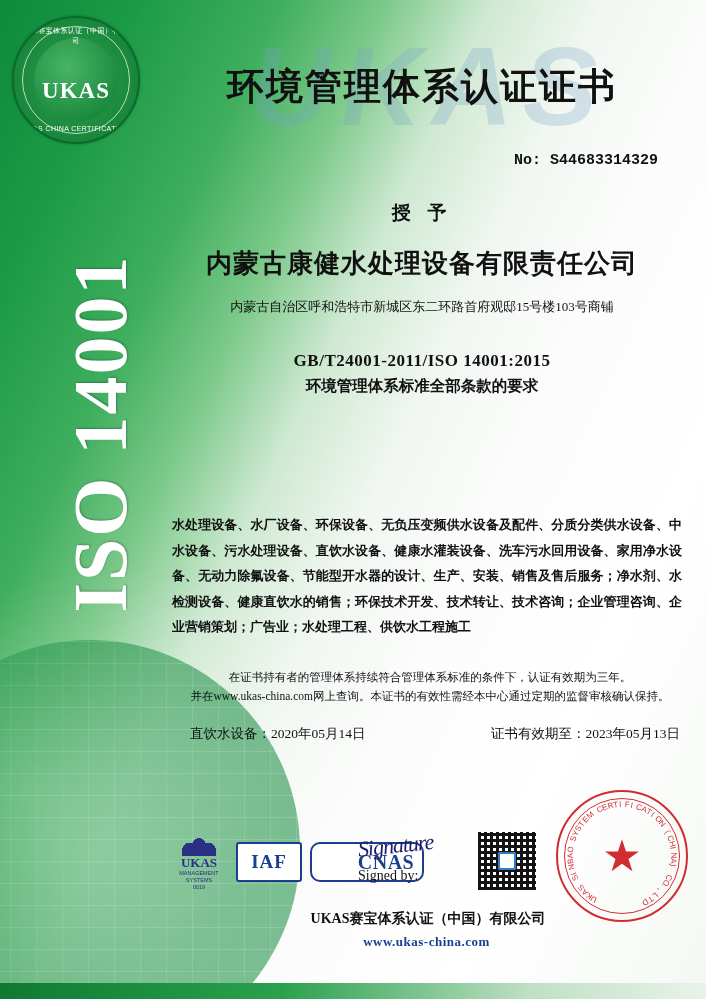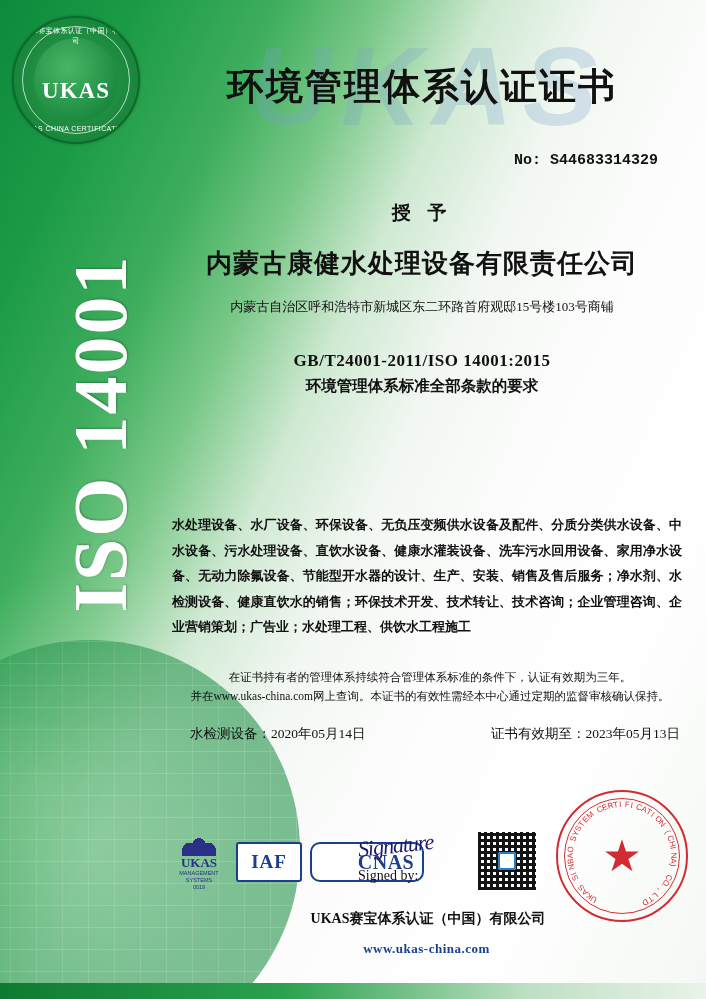--- a/index.html
+++ b/index.html
@@ -189,21 +189,21 @@
   .seal-text span{
     position:absolute;left:50%;top:50%;transform-origin:0 0;white-space:nowrap;
   }
 
   .footer1{
     position:absolute;left:150px;right:0;top:910px;text-align:center;
     font-family:"Liberation Serif",serif;font-weight:bold;font-size:14px;color:#111;
   }
   .footer2{
     position:absolute;left:147px;right:0;top:934px;text-align:center;
-    font-family:"Liberation Serif",serif;font-weight:bold;font-size:13px;color:#1a3f8f;letter-spacing:.5px;margin-top:7px;
+    font-family:"Liberation Serif",serif;font-weight:bold;font-size:13px;color:#1a3f8f;letter-spacing:.5px;
   }
   .bottom-band{
     position:absolute;left:0;bottom:0;width:706px;height:16px;
     background:linear-gradient(90deg,#0e7a31 0%, #2aa14e 40%, #bfe0c4 75%, #e9f3ea 100%);
   }
 </style>
 </head>
 <body>
 
 <div class="cert">
@@ -244,21 +244,21 @@
 
     <div class="scope-body">水处理设备、水厂设备、环保设备、无负压变频供水设备及配件、分质分类供水设备、中水设备、污水处理设备、直饮水设备、健康水灌装设备、洗车污水回用设备、家用净水设备、无动力除氟设备、节能型开水器的设计、生产、安装、销售及售后服务；净水剂、水检测设备、健康直饮水的销售；环保技术开发、技术转让、技术咨询；企业管理咨询、企业营销策划；广告业；水处理工程、供饮水工程施工</div>
 
     <div class="note">
       <div>在证书持有者的管理体系持续符合管理体系标准的条件下，认证有效期为三年。</div>
       <div>并在www.ukas-china.com网上查询。本证书的有效性需经本中心通过定期的监督审核确认保持。</div>
     </div>
 
     <div class="dates">
       <div>
-        <span>水检测设备：</span><span>2020年05月14日</span>
+        <span>直饮水设备：</span><span>2020年05月14日</span>
       </div>
       <div>
         <span>证书有效期至：</span><span>2023年05月13日</span>
       </div>
     </div>
   </div>
 
   <div class="logos">
     <div class="logo-ukas-sm">
       <div class="crown"></div>

